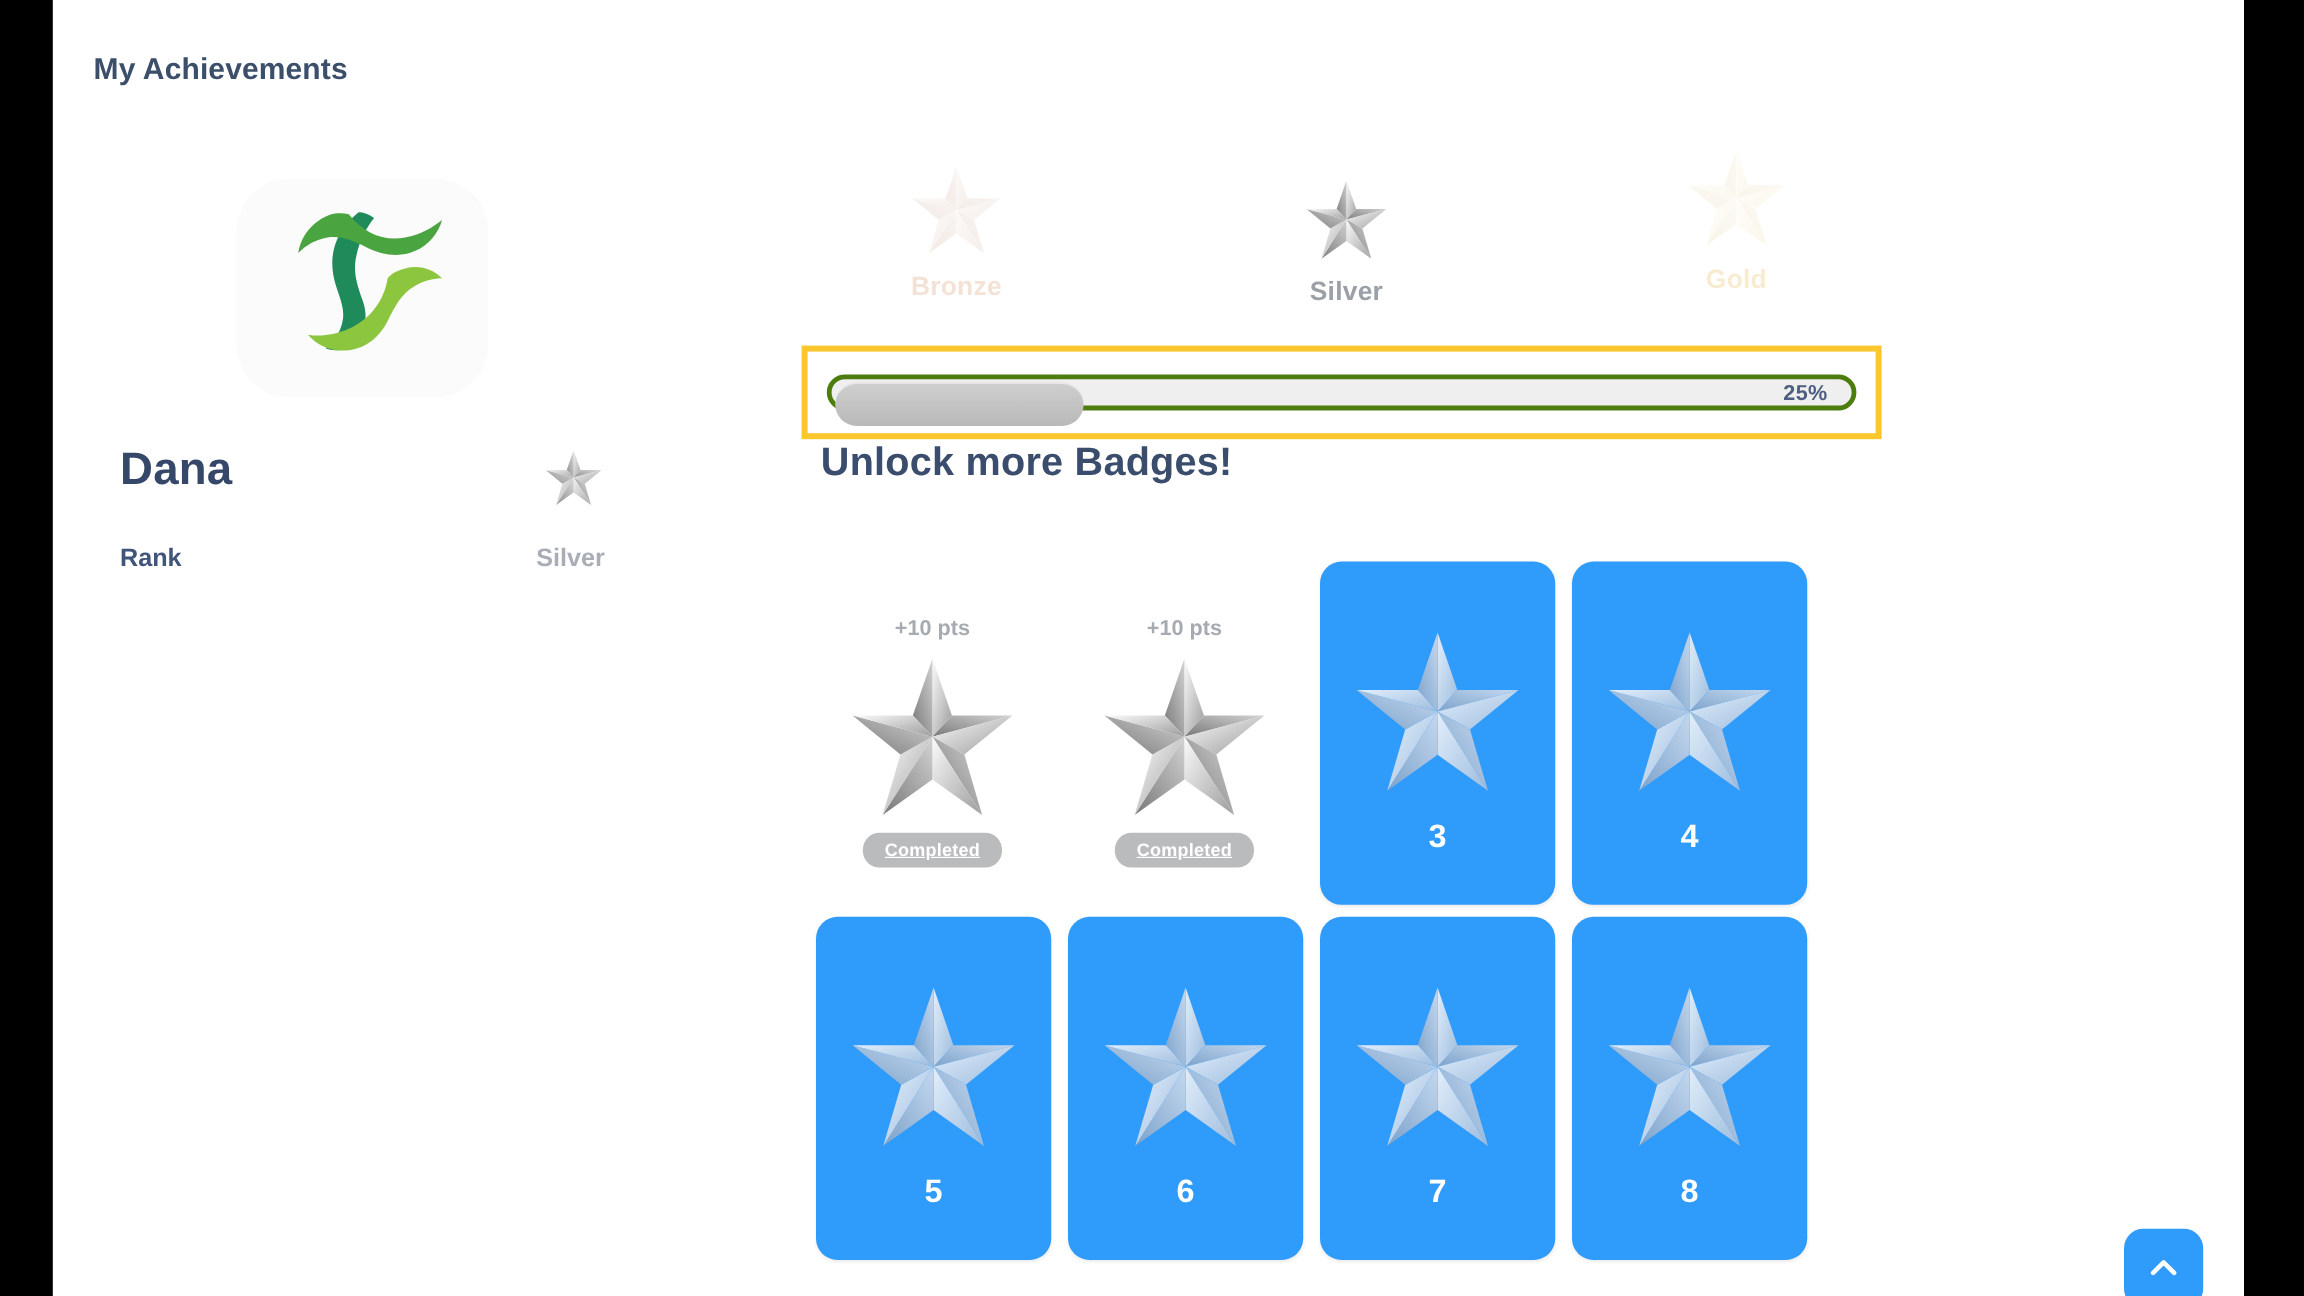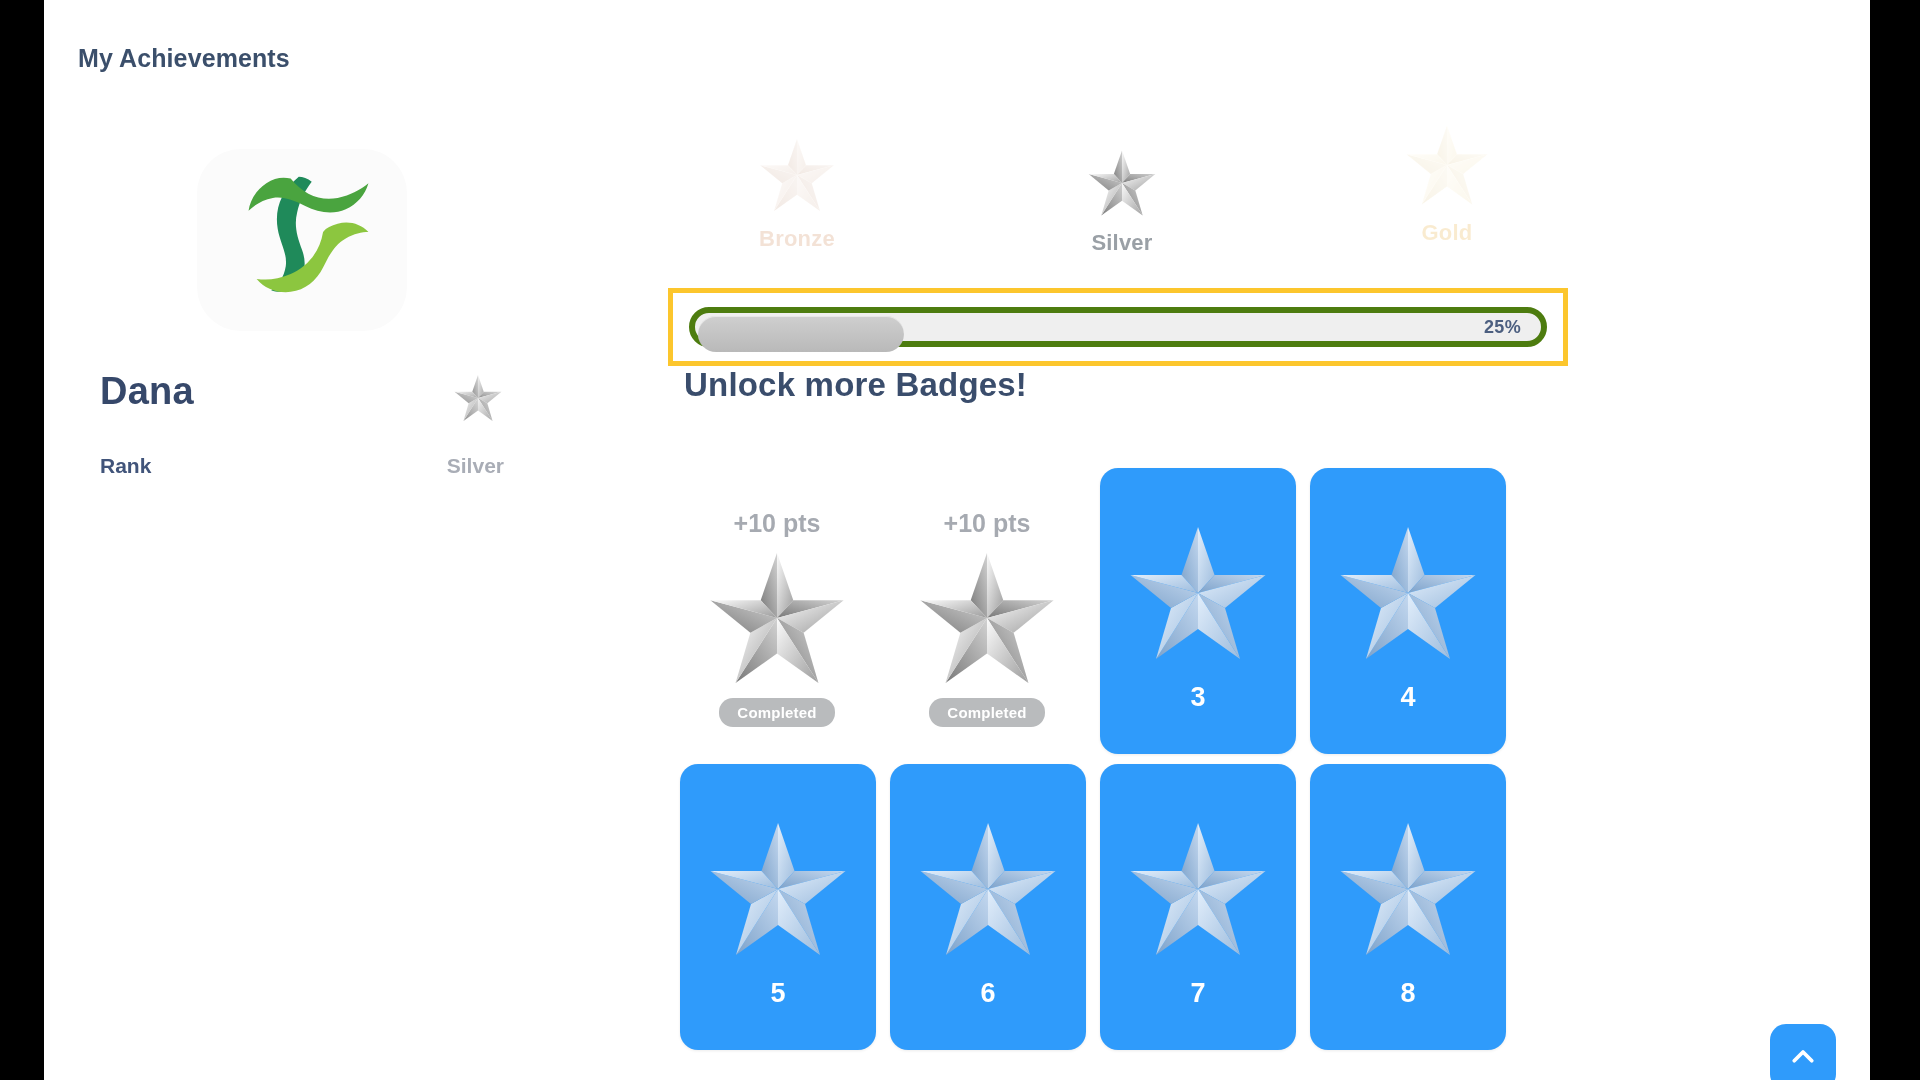--- a/index.html
+++ b/index.html
@@ -156,24 +156,24 @@
     height: 78px;
     border: 5px solid #fcc62d;
     background: #ffffff;
     display: flex;
     align-items: center;
     padding: 0 16px;
   }
   .progress-track {
     position: relative;
     width: 100%;
-    height: 40px;
+    height: 30px;
     border-radius: 21px;
     background: #efefef;
-    border: 6px solid #4d7c0f;
+    border: 4px solid #4d7c0f;
     display: flex;
     align-items: center;
   }
   .progress-fill {
     position: absolute;
     left: 3px; top: 3px;
     height: 36px;
     border-radius: 18px;
     background: linear-gradient(180deg, #cfcfcf 0%, #b9b9b9 100%);
     box-shadow: inset 0 1px 0 rgba(255,255,255,.5);
@@ -217,35 +217,36 @@
   }
   
   .badge-earned {
     display: flex;
     flex-direction: column;
     align-items: center;
     justify-content: center;
     padding-top: 14px;
   }
   .badge-pts {
-    font-size: 25px;
+    font-size: 18px;
     font-weight: 600;
     color: #a6aab1;
     margin-bottom: 6px;
   }
   .badge-earned .star-img { width: 148px; height: 148px; display: block; }
   .badge-status {
     margin-top: 6px;
     background: #b9bbbd;
     color: #ffffff;
     font-size: 15px;
     font-weight: 600;
     border-radius: 14px;
     padding: 6px 18px;
     letter-spacing: .2px;
+    text-decoration: underline;
   }
   
   .badge-card {
     position: absolute;
     left: 8px;
     top: 0;
     width: 196px;
     height: 286px;
     border-radius: 18px;
     background: #2f9bfb;

